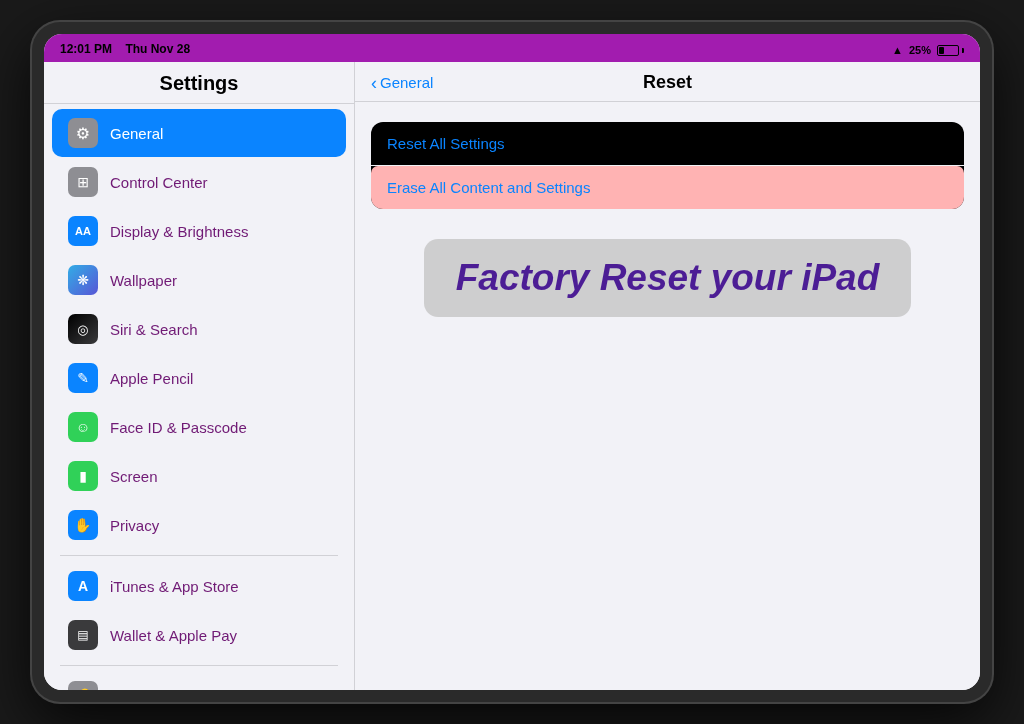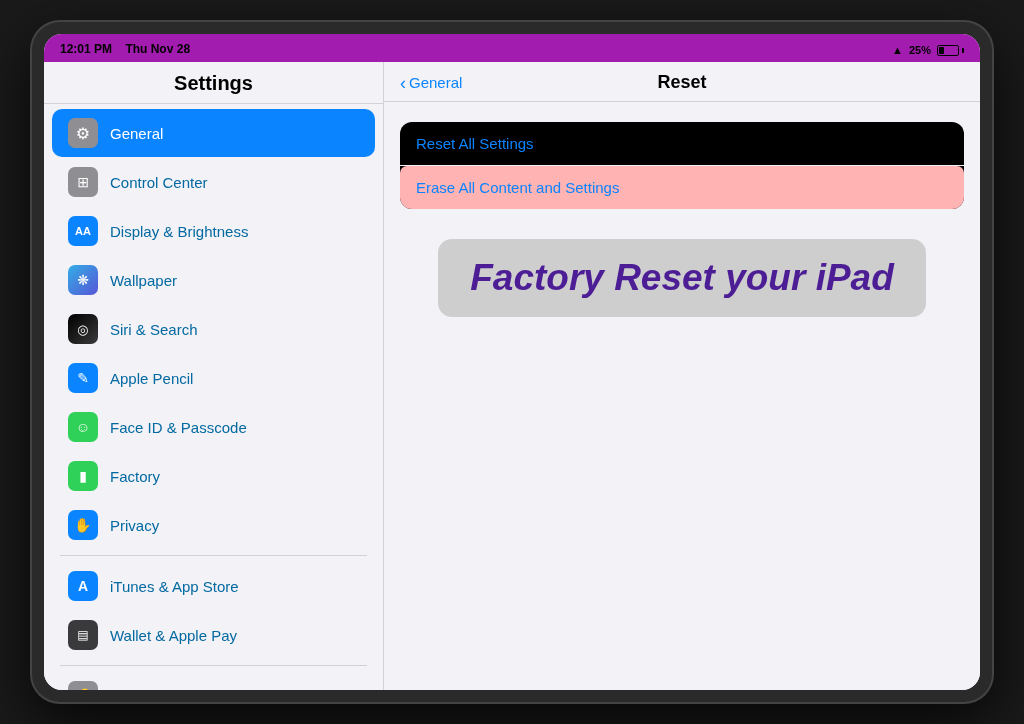--- a/index.html
+++ b/index.html
@@ -49,21 +49,21 @@
       font-size: 11px;
     }
     
     .main-content {
       display: flex;
       flex: 1;
       overflow: hidden;
     }
     
     .sidebar {
-      width: 340px;
+      width: 311px;
       background: #f2f2f7;
       border-right: 1px solid #d1d1d6;
       display: flex;
       flex-direction: column;
       overflow: hidden;
       flex-shrink: 0;
     }
     .sidebar-header {
       padding: 10px 16px 8px;
       font-size: 20px;
@@ -87,21 +87,21 @@
       gap: 12px;
     }
     .sidebar-item.active {
       background: #0a84ff;
     }
     .sidebar-item.active .sidebar-item-label {
       color: #fff;
     }
     .sidebar-item-label {
       font-size: 15px;
-      color: #0369a1;
+      color: #701a75;
       font-weight: 400;
     }
     .sidebar-divider {
       height: 1px;
       background: #d1d1d6;
       margin: 6px 16px;
     }
     .icon-circle {
       width: 30px;
       height: 30px;
@@ -305,21 +305,21 @@
             <div class="icon-circle" style="background:#30d158;">
               <span style="color:#fff;font-size:14px;">☺</span>
             </div>
             <span class="sidebar-item-label">Face ID &amp; Passcode</span>
           </div>
 
           <div class="sidebar-item">
             <div class="icon-circle" style="background:#30d158;">
               <span style="color:#fff;font-size:14px;">▮</span>
             </div>
-            <span class="sidebar-item-label">Factory</span>
+            <span class="sidebar-item-label">Screen</span>
           </div>
 
           <div class="sidebar-item">
             <div class="icon-circle" style="background:#0a84ff;">
               <span style="color:#fff;font-size:14px;">✋</span>
             </div>
             <span class="sidebar-item-label">Privacy</span>
           </div>
 
           <div class="sidebar-divider"></div>

